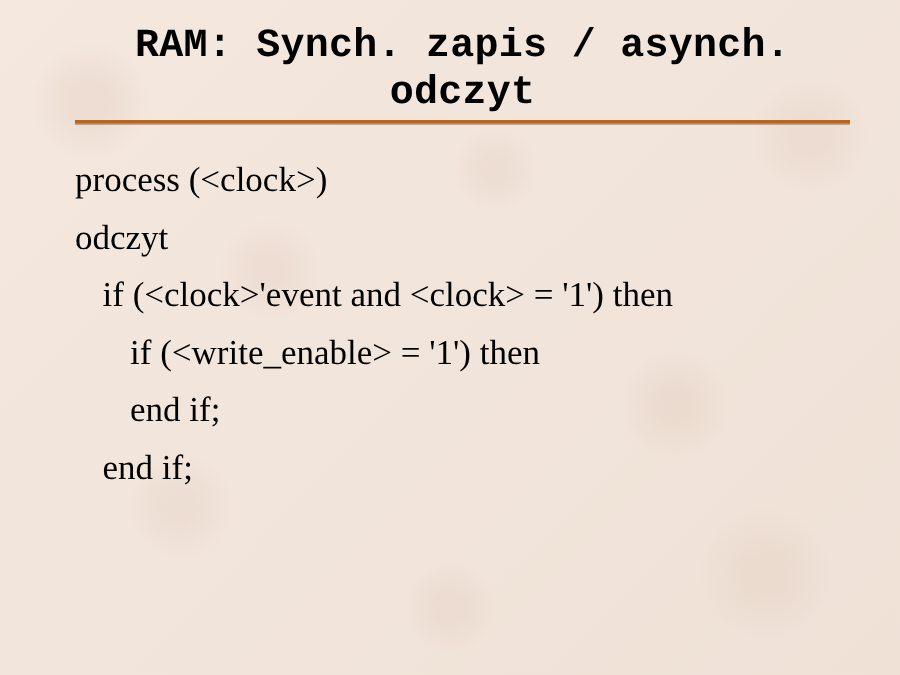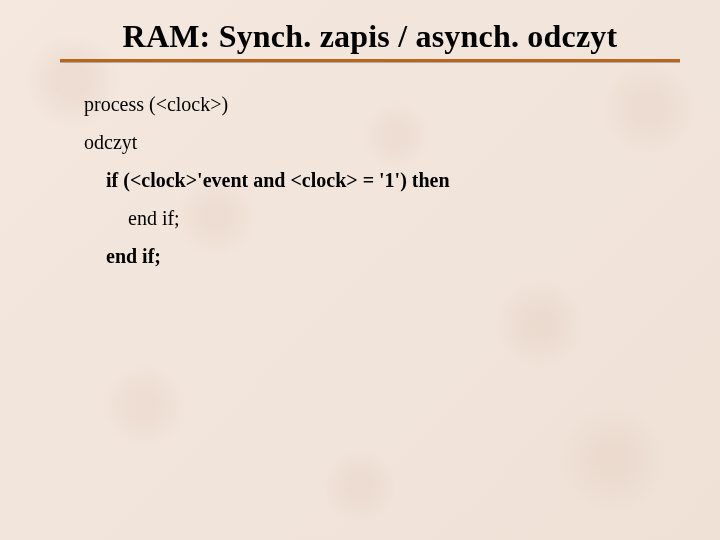--- a/index.html
+++ b/index.html
@@ -27,40 +27,41 @@
     padding: 18px 40px 0 60px;
   }
   .title {
     font-size: 32px;
     text-align: center;
     padding: 0 0 4px 0;
     margin: 0 0 32px 0;
     border-bottom: 3px solid #b8651f;
     box-shadow: 0 1px 0 rgba(0,0,0,0.25);
     letter-spacing: 0.2px;
+    font-family: Liberation Mono, monospace;
   }
   .code {
-    font-size: 20px;
+    font-size: 28px;
     line-height: 1.0;
-    margin-left: 24px;
   }
   .code div {
     margin-bottom: 18px;
     white-space: pre;
   }
-  .i1 { padding-left: 22px; font-weight: bold; }
+  .i1 { padding-left: 22px; }
   .i2 { padding-left: 44px; }
   .i3 { padding-left: 66px; }
   .gap { height: 18px; }
 </style>
 </head>
 <body>
 
 <h1 class="title">RAM: Synch. zapis / asynch. odczyt</h1>
 
 <div class="code">
   <div>process (&lt;clock&gt;)</div>
   <div>odczyt</div>
   <div class="i1">if (&lt;clock&gt;'event and &lt;clock&gt; = '1') then</div>
+  <div class="i2">if (&lt;write_enable&gt; = '1') then</div>
   <div class="i2">end if;</div>
   <div class="i1">end if;</div>
   <div class="gap"></div>
 </div>
 
 </body></html>

